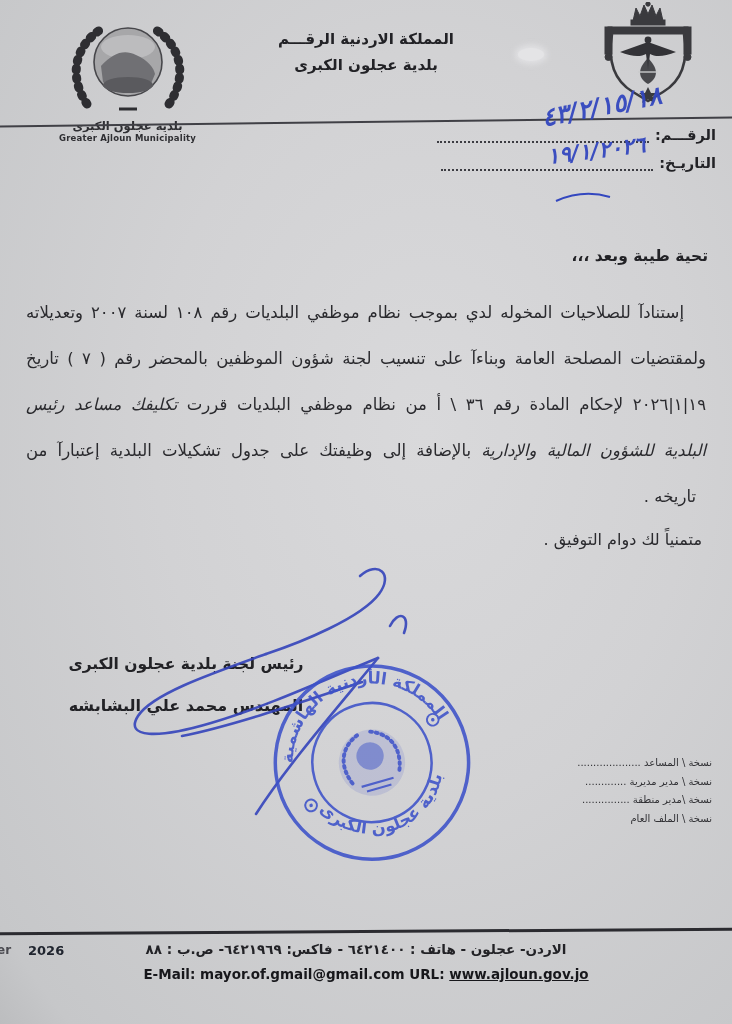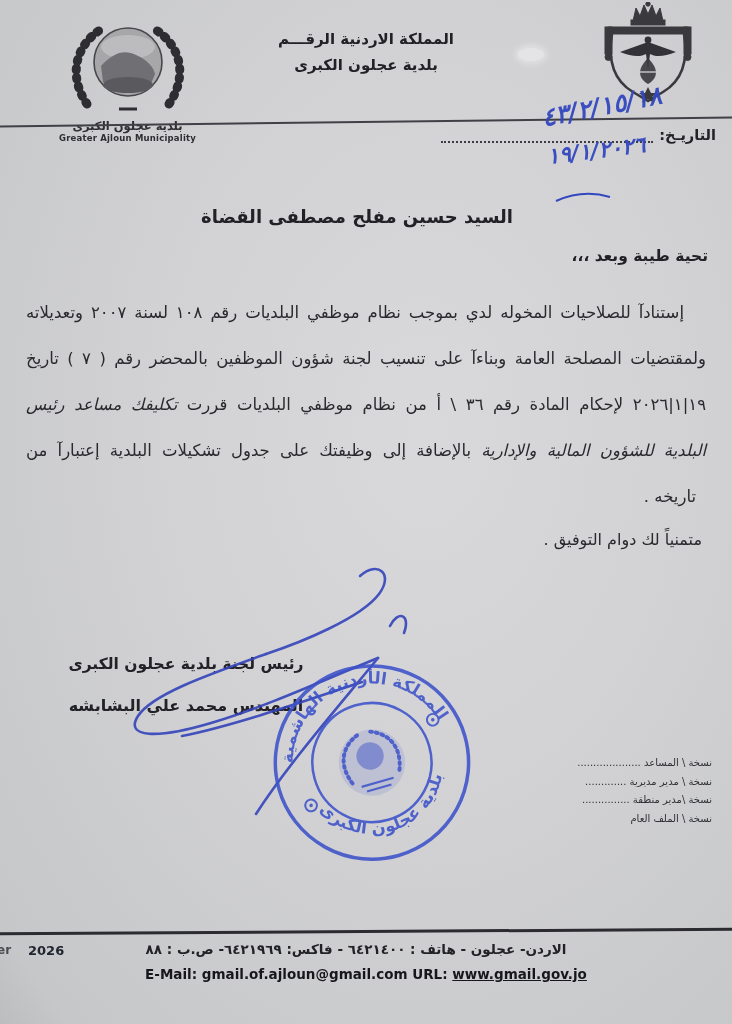--- a/index.html
+++ b/index.html
@@ -110,31 +110,34 @@
       <path d="M70,56 C61,65 58,75 70,82 C82,75 79,65 70,56 Z" fill="#3a3a3e" opacity="0.9"></path>
       <path d="M60,70 L80,70" stroke="#c9cacc" stroke-width="1.4"></path>
       <path d="M70,85 L73,91 L79,91 L74,95 L76,101 L70,97 L64,101 L66,95 L61,91 L67,91 Z" fill="#3a3a3e"></path>
     </svg>
   </div>
 
   <div class="abs rule-top"></div>
 
   <div class="abs ref-block">
     <div class="ref-row">
+      <span class="ref-label">الرقـــم:</span>
+      <span class="dotline"></span>
+    </div>
+    <div class="ref-row">
       <span class="ref-label">التاريـخ:</span>
       <span class="dotline"></span>
     </div>
   </div>
   <div class="abs hand hand1">٤٣/٢/١٥/١٨</div>
   <div class="abs hand hand2">١٩/١/٢٠٢٦</div>
 
   <svg class="abs" style="left:552px;top:188px;" width="62" height="16">
     <path d="M4,13 Q31,1 58,9" fill="none" stroke="#3347bf" stroke-width="2"></path>
   </svg>
-  <div class="abs addressee">السيد حسين مفلح مصطفى القضاة</div>
   <div class="abs salutation">تحية طيبة وبعد ،،،</div>
 
   <div class="abs body-block">
     <div class="just indent">إستنادآ للصلاحيات المخوله لدي بموجب نظام موظفي البلديات رقم ١٠٨ لسنة ٢٠٠٧ وتعديلاته</div>
     <div class="just">ولمقتضيات المصلحة العامة وبناءآ على تنسيب لجنة شؤون الموظفين بالمحضر رقم ( ٧ ) تاريخ</div>
     <div class="just"><span>١٩|١|٢٠٢٦ لإحكام المادة رقم ٣٦ \ أ من نظام موظفي البلديات قررت </span><span class="em">تكليفك مساعد رئيس</span></div>
     <div class="just"><span class="em">البلدية للشؤون المالية والإدارية</span><span> بالإضافة إلى وظيفتك على جدول تشكيلات البلدية إعتبارآ من</span></div>
     <div class="rightline">تاريخه .</div>
   </div>
 
@@ -185,20 +188,20 @@
       <text font-size="17" font-weight="700" fill="#3d52c9" letter-spacing="1">
         <textPath href="#arcBot" startOffset="50%" text-anchor="middle">بلدية عجلون الكبرى</textPath>
       </text>
     </svg>
   </div>
 
   <div class="abs rule-bottom"></div>
   <div class="abs f-contact">الاردن- عجلون - هاتف : ٦٤٢١٤٠٠ - فاكس: ٦٤٢١٩٦٩- ص.ب : ٨٨</div>
   <div class="abs f-email">
     <span>E-Mail:</span>
-    <span>gmail.of.ajloun@gmail.com</span>
+    <span>mayor.of.gmail@gmail.com</span>
     <span>URL:</span>
-    <span class="f-url">www.gmail.gov.jo</span>
+    <span class="f-url">www.ajloun.gov.jo</span>
   </div>
   <div class="abs f-year">2026</div>
   <div class="abs f-edge">er</div>
 
 </div>
 
 </body></html>

